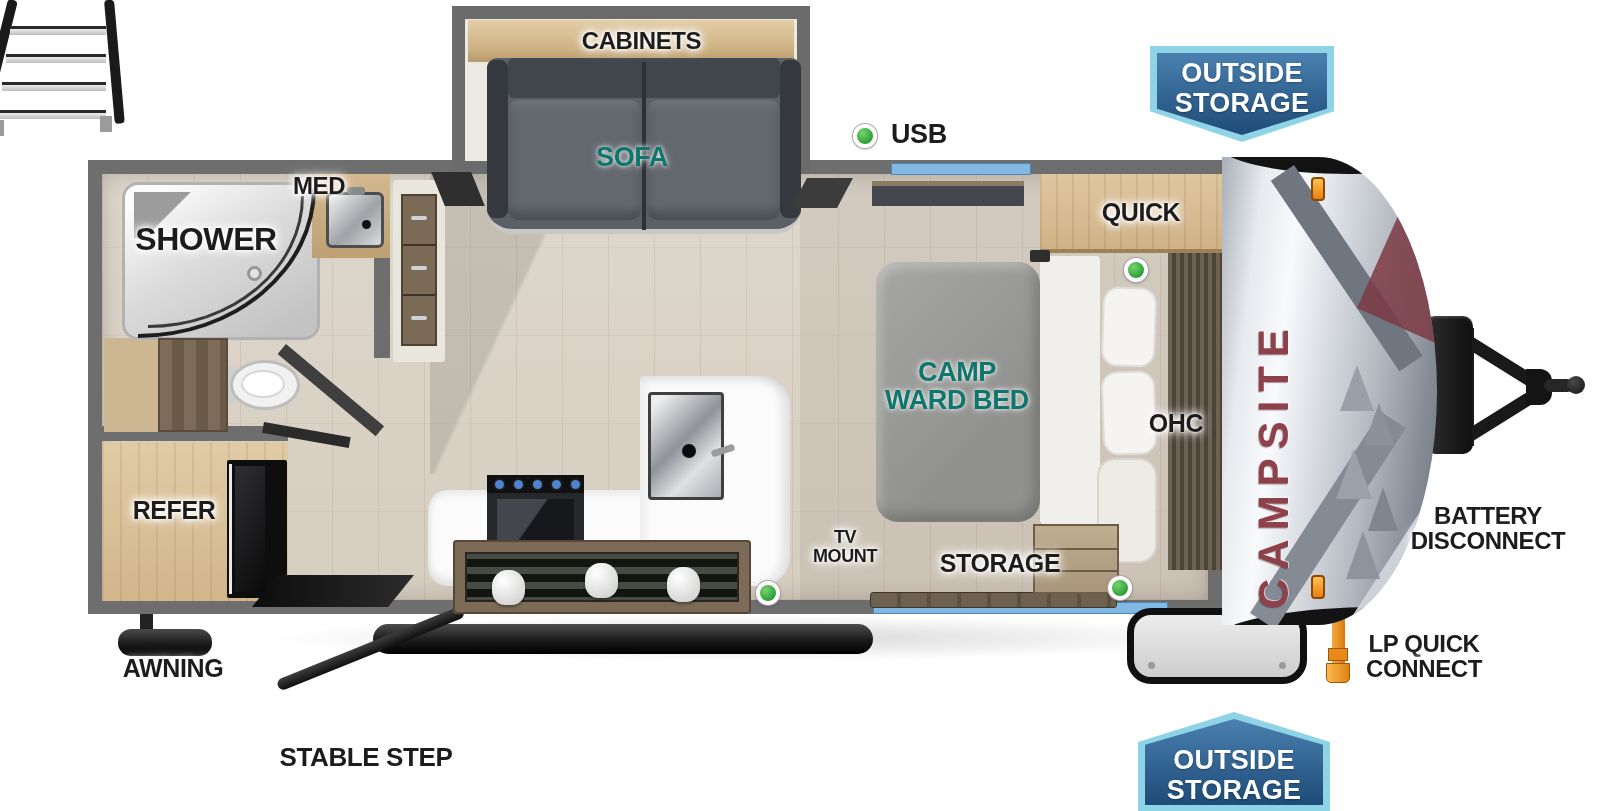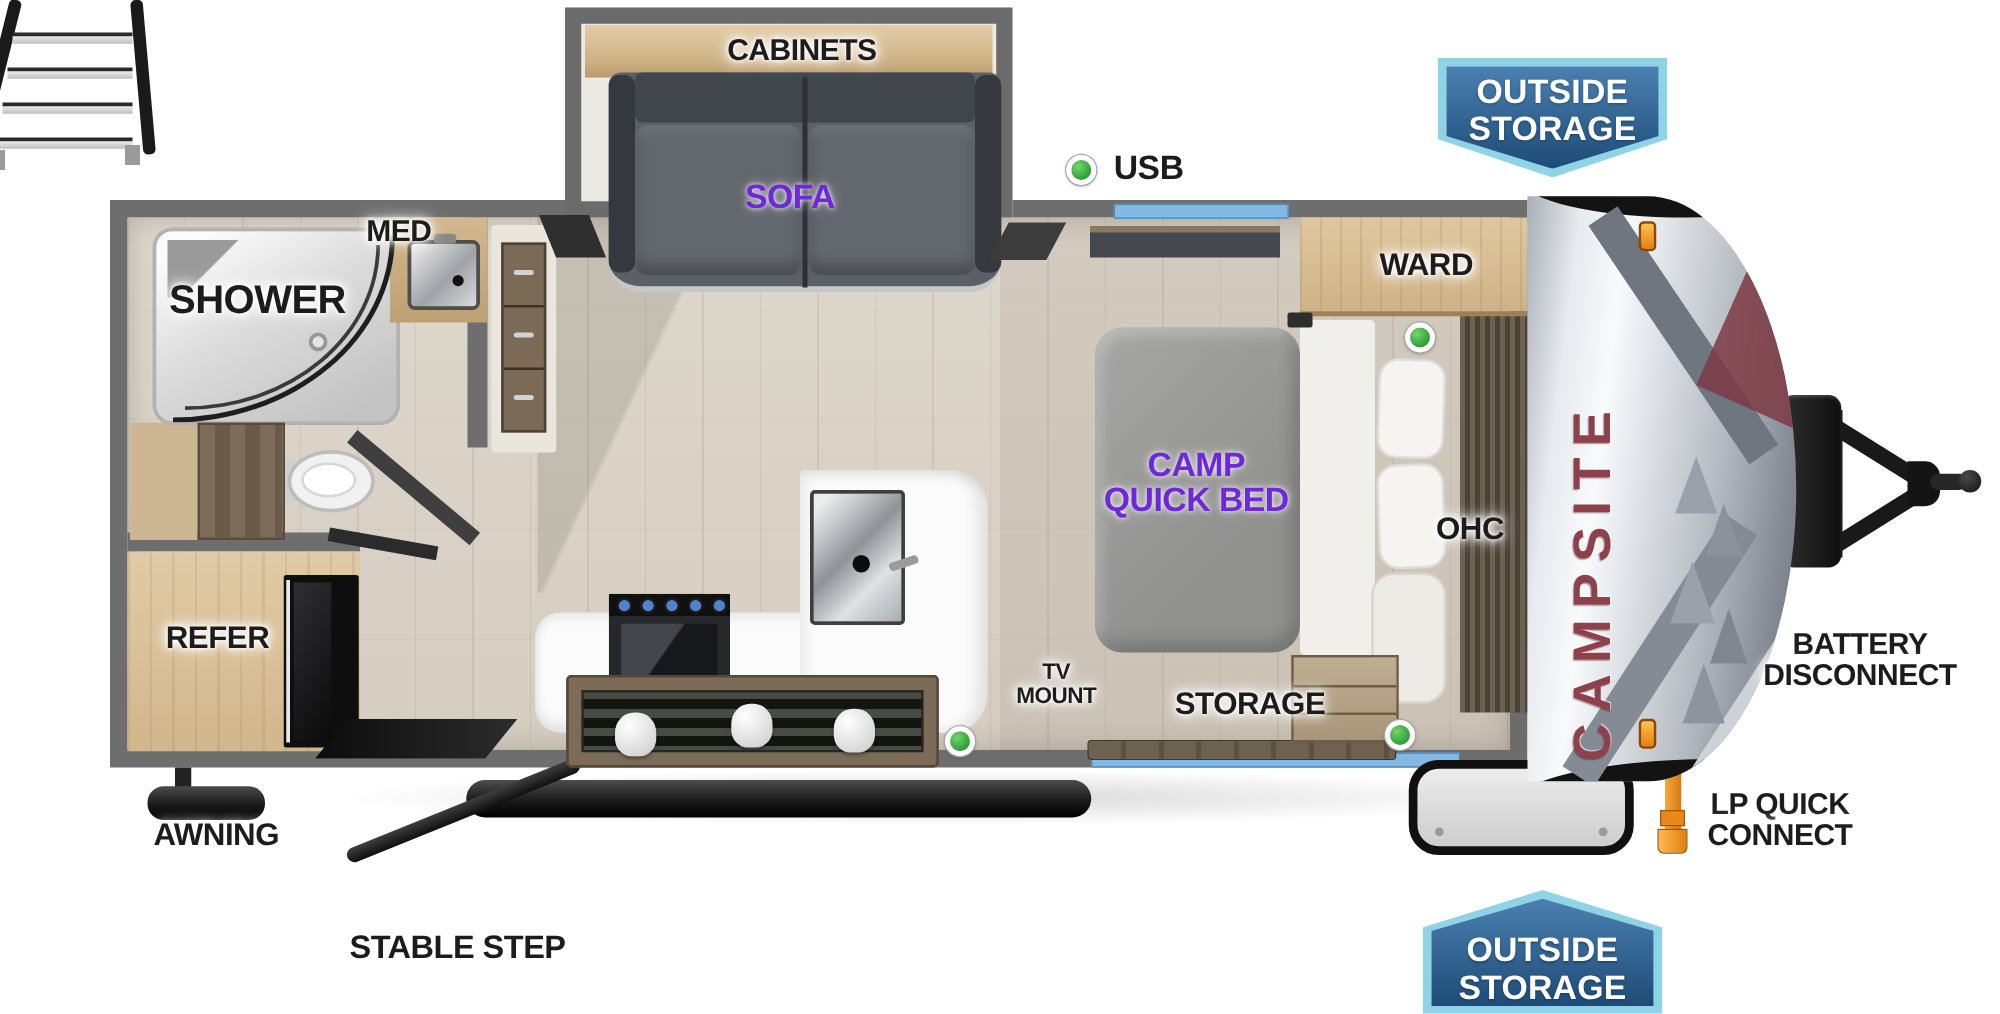--- a/index.html
+++ b/index.html
@@ -4,21 +4,21 @@
 <style>
   * { margin:0; padding:0; box-sizing:border-box; }
   body { background:#fff; font-family:"Liberation Sans", sans-serif; }
   .stage { position:relative; width:1600px; height:811px; background:#fff; overflow:hidden; }
   .abs { position:absolute; }
 
   
   .lbl { position:absolute; font-weight:700; color:#1c1c1c; white-space:nowrap; letter-spacing:-0.4px;
          text-shadow:0 0 3px #fff,0 0 6px #fff,0 0 10px #fff,0 0 14px #fff; z-index:40; }
   .lbl.ctr { transform:translateX(-50%); text-align:center; }
-  .lbl.white { color:#6d28d9; text-shadow:0 0 4px rgba(255,255,255,.9),0 0 9px rgba(255,255,255,.55); }
+  .lbl.white { color:#0f766e; text-shadow:0 0 4px rgba(255,255,255,.9),0 0 9px rgba(255,255,255,.55); }
   .lbl .ln { display:block; line-height:1.04; }
 
   
   .body-shell { left:88px; top:160px; width:1134px; height:454px; border:14px solid #6e6e6e;
     background:
       repeating-linear-gradient(90deg, rgba(135,115,90,.14) 0 1px, transparent 1px 46px),
       repeating-linear-gradient(0deg, rgba(135,115,90,.07) 0 1px, transparent 1px 88px),
       linear-gradient(180deg,#ded7cb,#d5cdc0);
     box-shadow: inset 0 0 22px rgba(60,50,40,.25); z-index:5; }
   .bedroom-tint { left:800px; top:174px; width:422px; height:428px; background:rgba(115,100,84,.10); z-index:6; }
@@ -324,25 +324,25 @@
   <div class="dot" style="left:853px; top:124px;"></div>
   <div class="dot" style="left:756px; top:581px;"></div>
   <div class="dot" style="left:1124px; top:258px;"></div>
   <div class="dot" style="left:1108px; top:576px;"></div>
 
   <div class="lbl ctr" style="left:628px; top:27px; font-size:24px;padding-left:27px;">CABINETS</div>
   <div class="lbl ctr white" style="left:632px; top:142px; font-size:27px;">SOFA</div>
   <div class="lbl" style="left:891px; top:119px; font-size:27px;">USB</div>
   <div class="lbl ctr" style="left:319px; top:172px; font-size:24px;">MED</div>
   <div class="lbl ctr" style="left:206px; top:221px; font-size:32px;">SHOWER</div>
-  <div class="lbl ctr" style="left:1141px; top:198px; font-size:25px;">WARD</div>
+  <div class="lbl ctr" style="left:1141px; top:198px; font-size:25px;">QUICK</div>
   <div class="lbl ctr" style="left:1176px; top:390px; font-size:25px;margin-top:19px;">OHC</div>
   <div class="lbl ctr white" style="left:957px; top:358px; font-size:27px;">
     <span class="ln">CAMP</span>
-    <span class="ln">QUICK BED</span>
+    <span class="ln">WARD BED</span>
   </div>
   <div class="lbl ctr" style="left:845px; top:528px; font-size:18px;">
     <span class="ln">TV</span>
     <span class="ln">MOUNT</span>
   </div>
   <div class="lbl ctr" style="left:1000px; top:549px; font-size:25px;">STORAGE</div>
   <div class="lbl ctr" style="left:174px; top:496px; font-size:25px;">REFER</div>
   <div class="lbl ctr" style="left:173px; top:654px; font-size:25px;">AWNING</div>
   <div class="lbl ctr" style="left:1488px; top:504px; font-size:24px;">
     <span class="ln">BATTERY</span>

